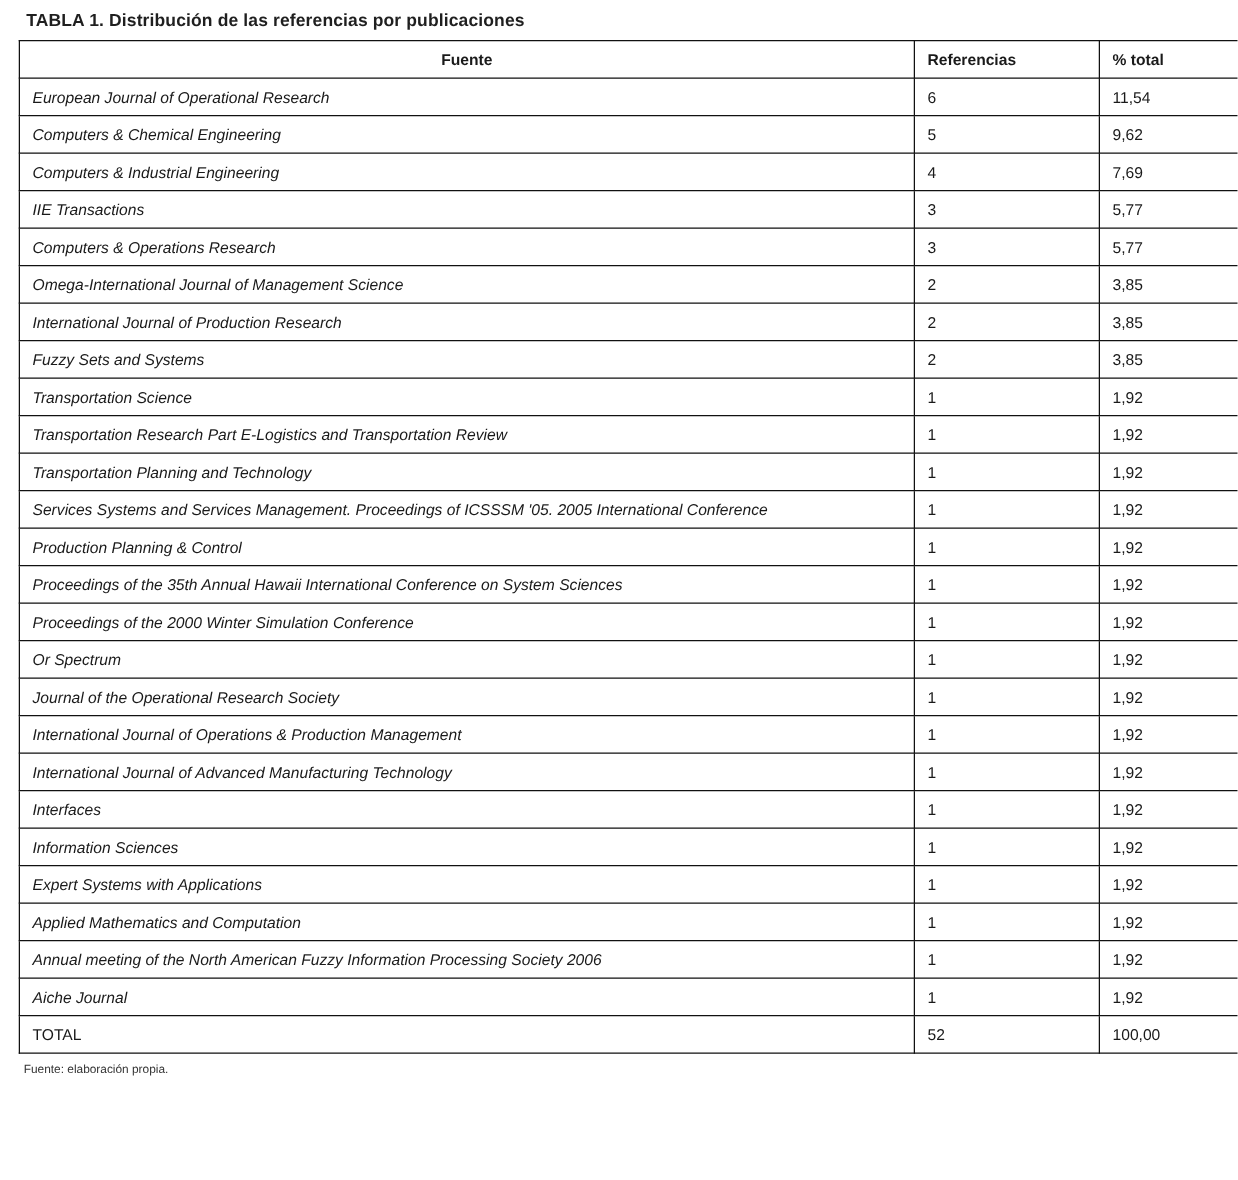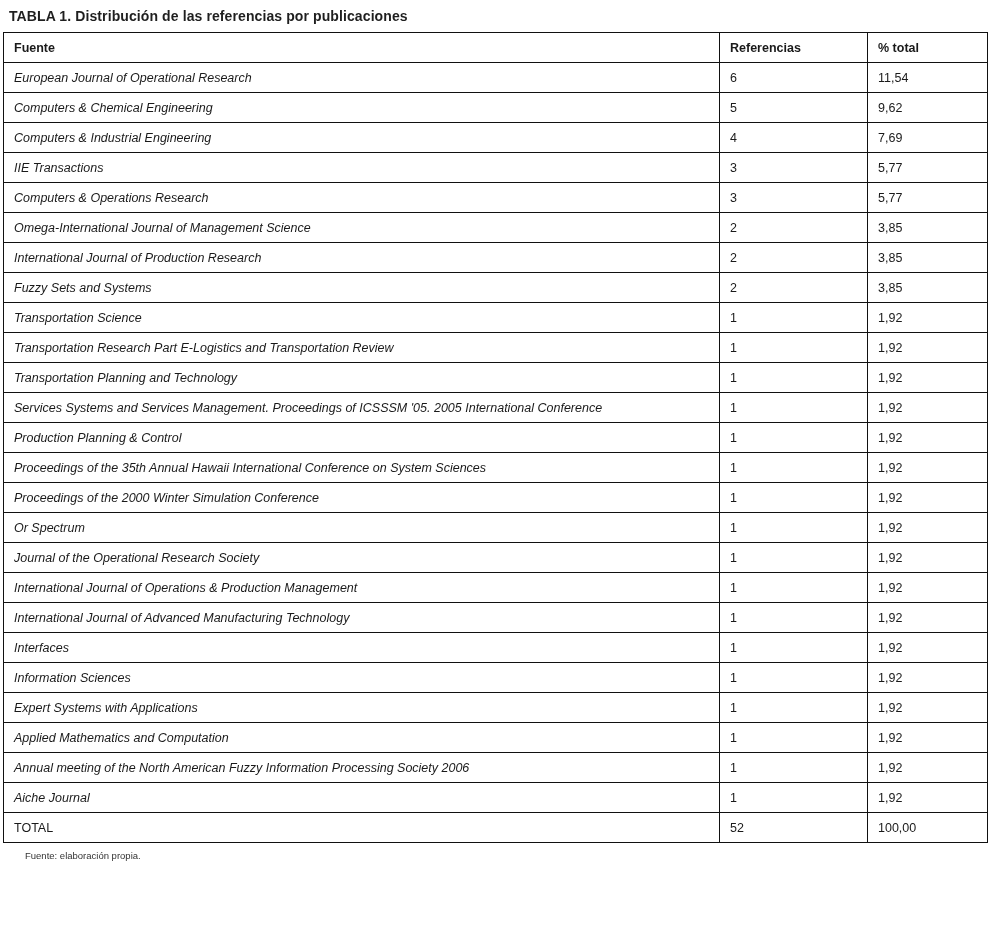--- a/index.html
+++ b/index.html
@@ -5,21 +5,21 @@
   * { box-sizing: border-box; margin: 0; padding: 0; }
   html, body {
     width: 990px;
     background: #ffffff;
     font-family: "Liberation Sans", sans-serif;
     color: #1a1a1a;
   }
   .page {
     width: 990px;
     height: 876px;
-    padding: 6px 3px 0 3px;
+    padding: 6px 3px 0 15px;
     position: relative;
   }
   .table-title {
     font-size: 14px;
     font-weight: bold;
     color: #1f1f1f;
     margin: 2px 0 8px 6px;
     letter-spacing: 0.1px;
   }
   .table-title .prefix { font-weight: bold; }
@@ -32,34 +32,34 @@
     border: 1px solid #111111;
     font-size: 12.5px;
     padding: 7px 10px;
     vertical-align: middle;
     height: 30px;
     overflow: hidden;
     white-space: nowrap;
   }
   table.refs th {
     font-weight: bold;
-    text-align: left;
+    text-align: center;
   }
   table.refs th.num, table.refs td.num {
     text-align: left;
   }
   col.c-source { width: 716px; }
   col.c-refs   { width: 148px; }
   col.c-pct    { width: 120px; }
   td.source { font-style: italic; }
   tr.total-row td.source { font-style: normal; }
   .footnote {
     font-size: 9.5px;
     color: #333333;
-    margin: 7px 0 0 22px;
+    margin: 7px 0 0 4px;
   }
 </style>
 </head>
 <body>
 
 <div class="page">
 
   <div class="table-title">
     <span class="prefix">TABLA 1.</span>
     <span>Distribución de las referencias por publicaciones</span>

